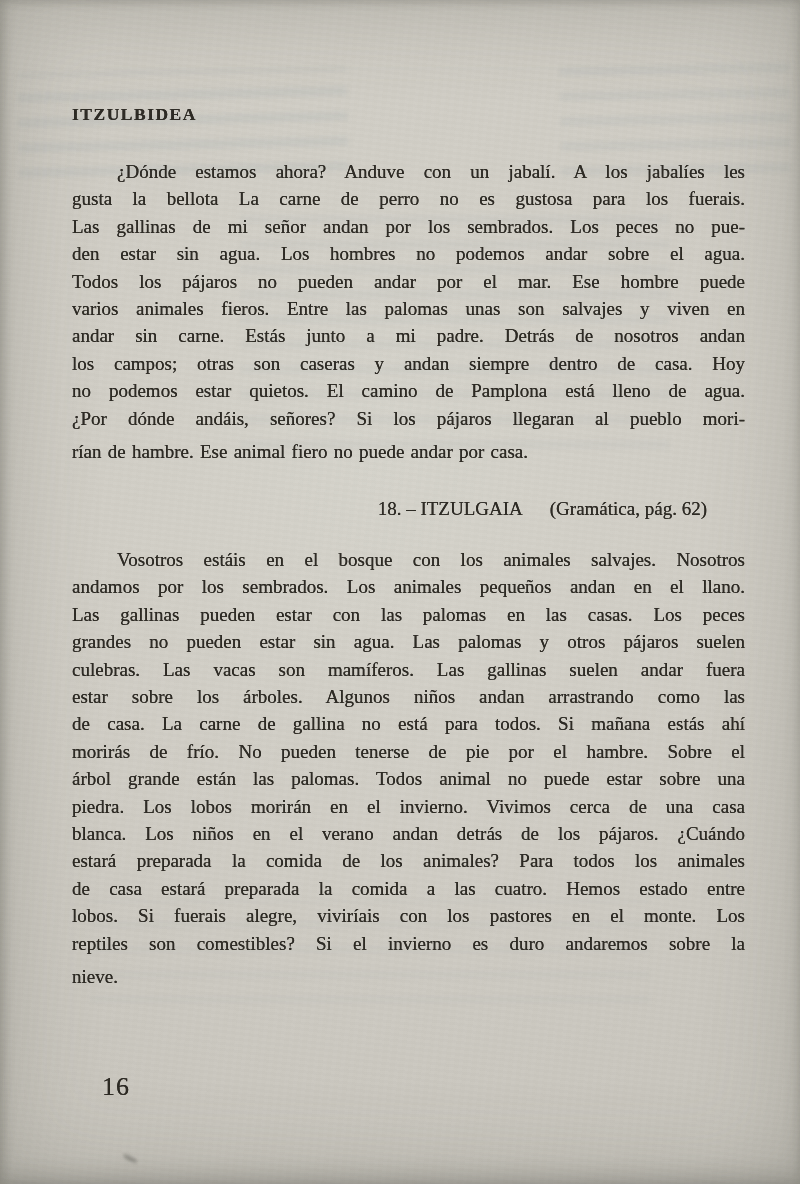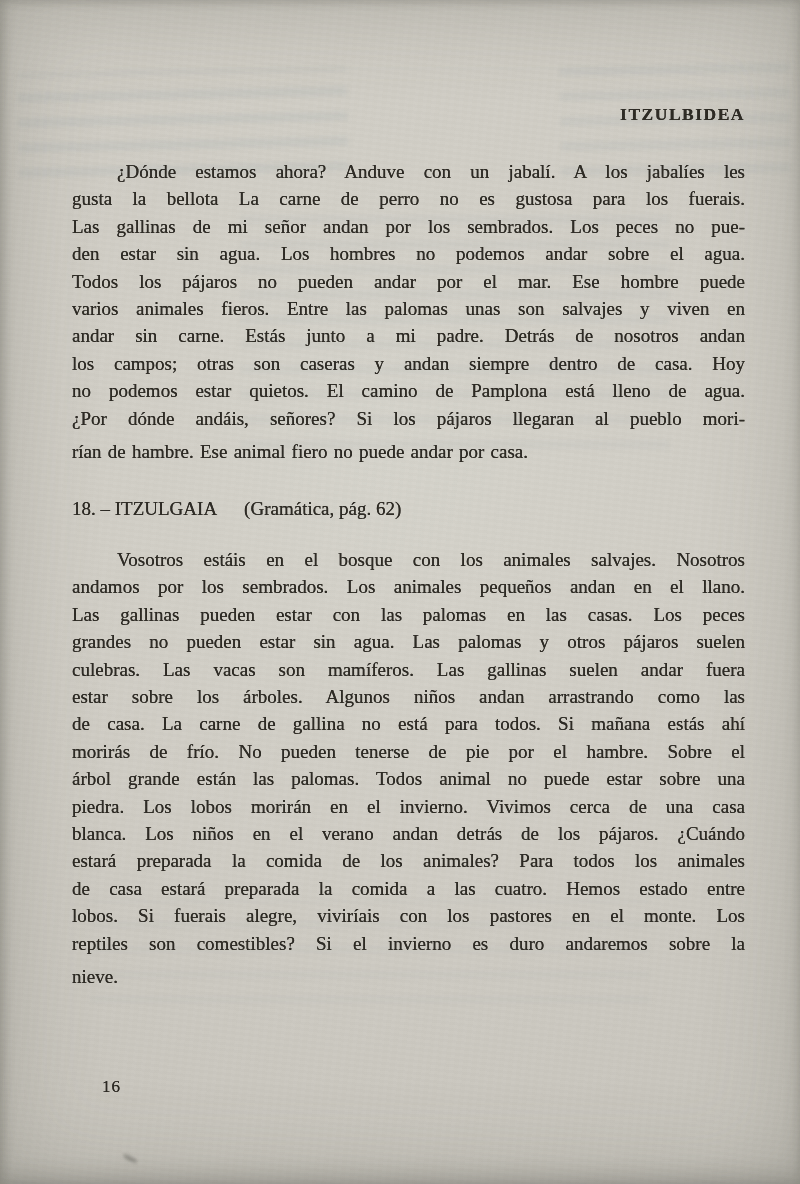--- a/index.html
+++ b/index.html
@@ -34,21 +34,21 @@
   .bleed-2 { left: 560px; top: 60px;  width: 230px; height: 130px; transform: rotate(-1deg); opacity: .85; }
   .bleed-3 { left: 240px; top: 215px; width: 430px; height: 250px; opacity: .5; }
   .bleed-4 { left: 90px;  top: 900px; width: 560px; height: 120px; opacity: .35; }
 
   .title {
     position: absolute;
     top: 101px;
     left: 72px;
     width: 673px;
     margin: 0;
-    text-align: right;
+    text-align: left;
     font-size: 17.5px;
     font-weight: bold;
     letter-spacing: 1.5px;
     line-height: 27px;
     text-shadow: 0 0 .6px currentColor;
   }
 
   .para {
     position: absolute;
     left: 72px;
@@ -63,31 +63,32 @@
 
   .text-line { text-align: justify; text-align-last: justify; }
   .text-line.first-line { text-indent: 45px; }
   .text-line.last-line { text-align-last: left; margin-top: 6px; }
 
   .heading {
     position: absolute;
     top: 495px;
     left: 72px;
     width: 635px;
+    text-align: right;
     font-size: 19px;
     line-height: 27px;
     text-shadow: 0 0 .6px currentColor;
   }
   .heading .ref { margin-left: 27px; }
 
   .pagenum {
     position: absolute;
     left: 102px;
     top: 1072px;
-    font-size: 17px;
+    font-size: 26px;
     line-height: 30px;
     letter-spacing: 1px;
     text-shadow: 0 0 .6px currentColor;
   }
 
   .smudge {
     position: absolute;
     left: 122px;
     top: 1156px;
     width: 16px;

